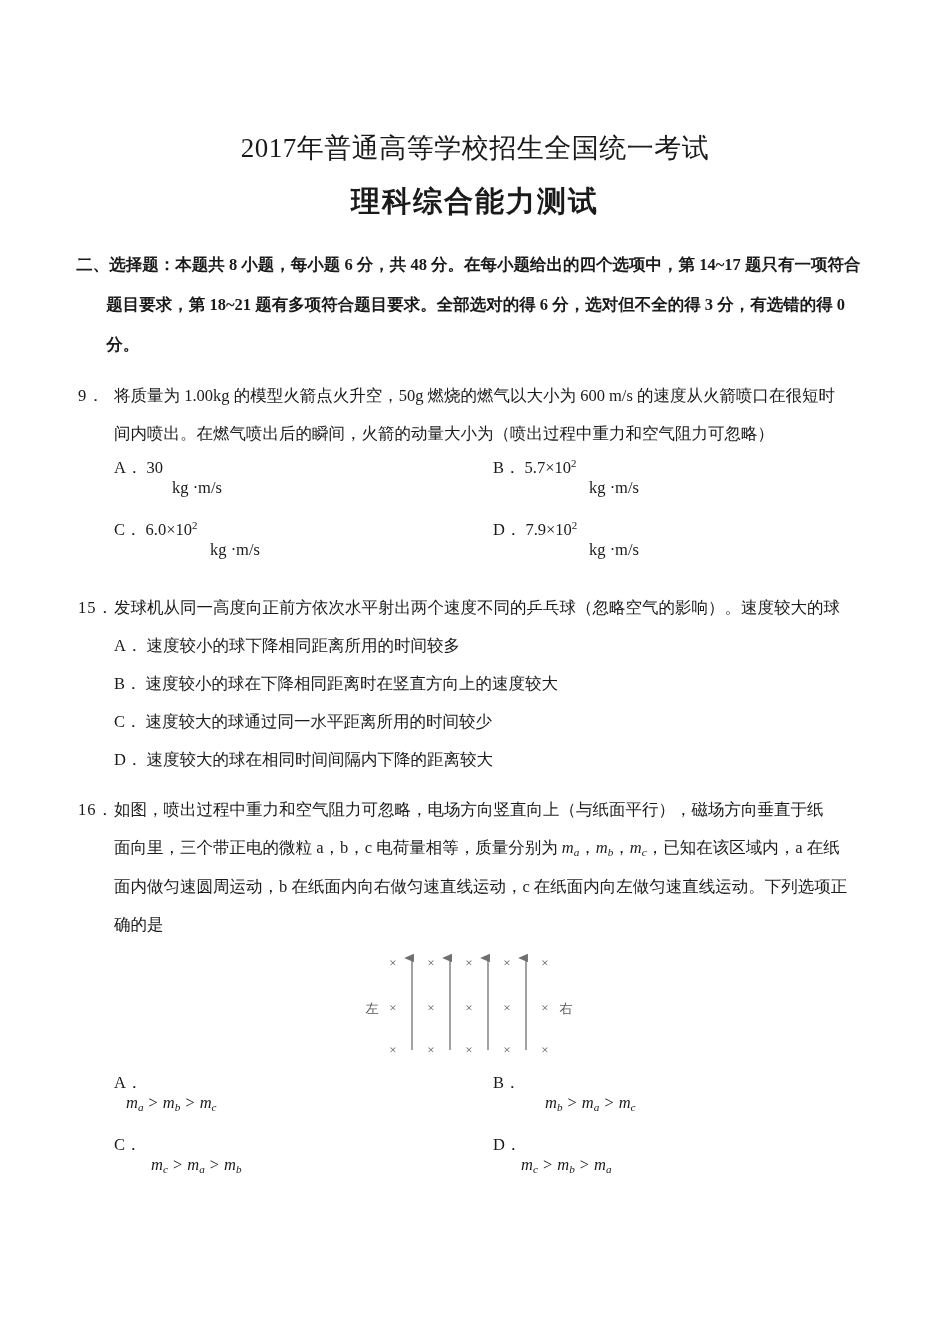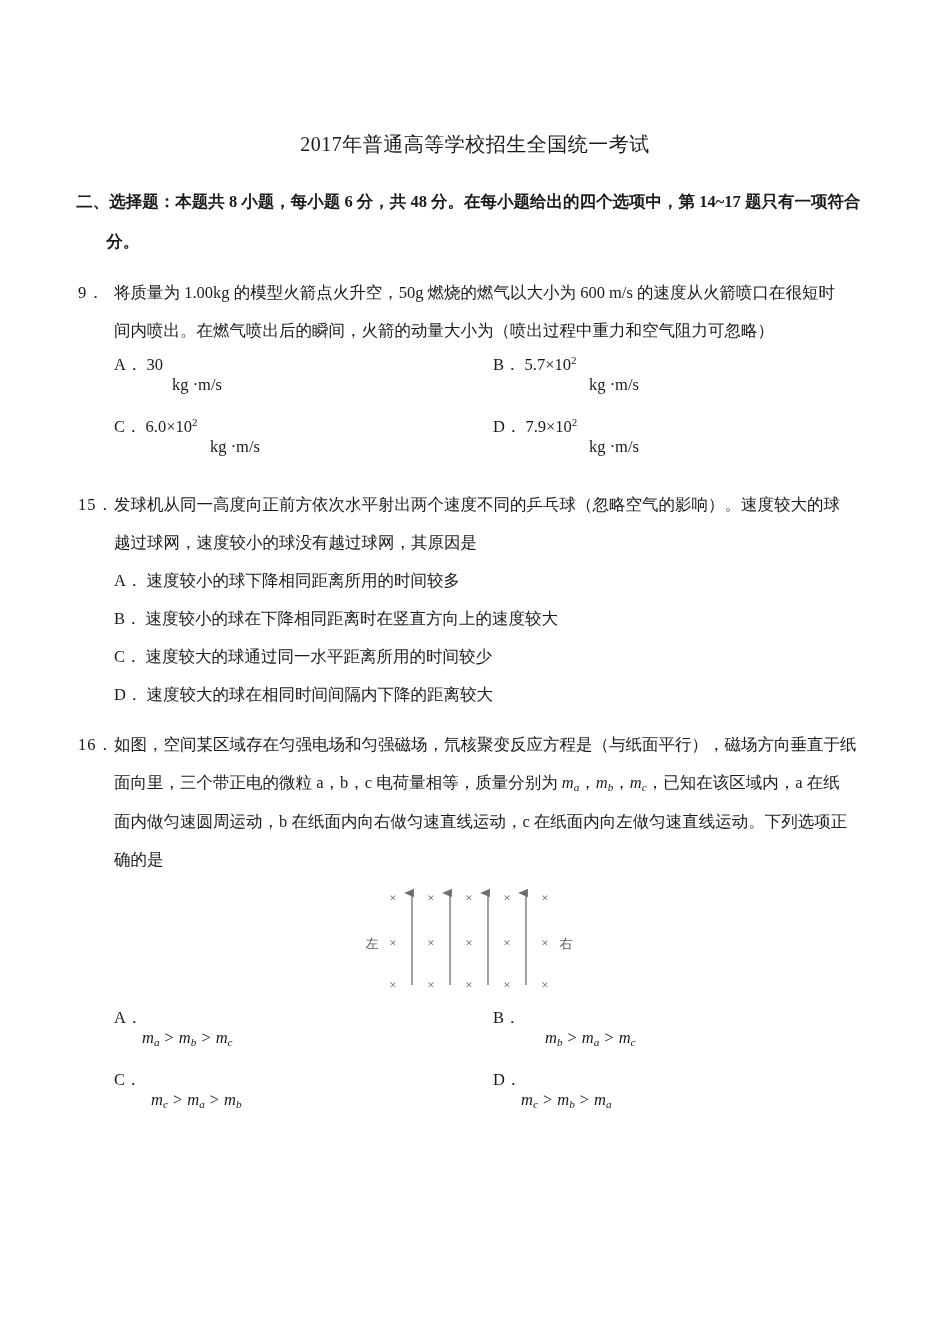--- a/index.html
+++ b/index.html
@@ -19,21 +19,21 @@
     position: relative;
     width: 950px;
     height: 1344px;
     box-sizing: border-box;
     padding: 0 78px;
   }
 
   
   .title-line1 {
     text-align: center;
-    font-size: 20px;
+    font-size: 27px;
     letter-spacing: 0.5px;
     margin-top: 132px;
     line-height: 1.2;
     white-space: nowrap;
   }
   .title-line2 {
     text-align: center;
     font-family: "DejaVu Sans", "Liberation Sans", sans-serif;
     font-size: 29px;
     font-weight: bold;
@@ -116,21 +116,21 @@
   .opt-drop .bot {
     position: absolute;
     top: 24px;
     white-space: nowrap;
   }
   .opt-drop.u-a .bot { left: 58px; }
   .opt-drop.u-b .bot { left: 96px; }
   .opt-drop.u-c .bot { left: 96px; }
   .opt-drop.u-d .bot { left: 96px; }
 
-  .opt-drop.m-a .bot { left: 28px; }
+  .opt-drop.m-a .bot { left: 12px; }
   .opt-drop.m-b .bot { left: 52px; }
   .opt-drop.m-c .bot { left: 37px; }
   .opt-drop.m-d .bot { left: 28px; }
 
   sup.exp {
     font-size: 0.66em;
     vertical-align: super;
     line-height: 0;
   }
   .mvar {
@@ -153,23 +153,25 @@
     margin-top: 6px;
     margin-bottom: 2px;
   }
 </style>
 </head>
 <body>
 
 <div class="page">
 
   <div class="title-line1">2017年普通高等学校招生全国统一考试</div>
+  <div class="title-line2">理科综合能力测试</div>
 
   <div class="instructions">
     <span>二、选择题：本题共 8 小题，每小题 6 分，共 48 分。在每小题给出的四个选项中，第 14~17 题只有一项符合</span>
+    <span class="cont">题目要求，第 18~21 题有多项符合题目要求。全部选对的得 6 分，选对但不全的得 3 分，有选错的得 0</span>
     <span class="cont">分。</span>
   </div>
 
   <div class="question">
     <div class="q-body">
       <div class="q-num">9．</div>
       <div class="q-text">
         <p>将质量为 1.00kg 的模型火箭点火升空，50g 燃烧的燃气以大小为 600 m/s 的速度从火箭喷口在很短时</p>
         <p>间内喷出。在燃气喷出后的瞬间，火箭的动量大小为（喷出过程中重力和空气阻力可忽略）</p>
       </div>
@@ -192,21 +194,20 @@
         <span class="bot">kg ·m/s</span>
       </div>
     </div>
   </div>
 
   <div class="question">
     <div class="q-body">
       <div class="q-num">15．</div>
       <div class="q-text">
         <p>发球机从同一高度向正前方依次水平射出两个速度不同的乒乓球（忽略空气的影响）。速度较大的球</p>
-        <p>越过球网，速度较小的球没有越过球网，其原因是</p>
       </div>
     </div>
     <div class="opts-stack">
       <div class="opt">
         <span class="opt-label">A．</span><span>速度较小的球下降相同距离所用的时间较多</span>
       </div>
       <div class="opt">
         <span class="opt-label">B．</span><span>速度较小的球在下降相同距离时在竖直方向上的速度较大</span>
       </div>
       <div class="opt">
@@ -215,21 +216,21 @@
       <div class="opt">
         <span class="opt-label">D．</span><span>速度较大的球在相同时间间隔内下降的距离较大</span>
       </div>
     </div>
   </div>
 
   <div class="question">
     <div class="q-body">
       <div class="q-num">16．</div>
       <div class="q-text">
-        <p>如图，空间某区域存在匀强电场和匀强磁场，氘核聚变反应方程是（与纸面平行），磁场方向垂直于纸</p>
+        <p>如图，喷出过程中重力和空气阻力可忽略，电场方向竖直向上（与纸面平行），磁场方向垂直于纸</p>
         <p><span>面向里，三个带正电的微粒 a，b，c 电荷量相等，质量分别为 </span><span class="mvar"><span>m</span><sub>a</sub></span>，<span class="mvar"><span>m</span><sub>b</sub></span>，<span class="mvar"><span>m</span><sub>c</sub></span><span>，已知在该区域内，a 在纸</span></p>
         <p>面内做匀速圆周运动，b 在纸面内向右做匀速直线运动，c 在纸面内向左做匀速直线运动。下列选项正</p>
         <p>确的是</p>
       </div>
     </div>
 
     <div class="figure">
       <svg width="250" height="116" viewBox="0 0 250 116">
         <defs>
           <marker id="ah" markerWidth="7" markerHeight="7" refX="3" refY="5.6" orient="auto">

